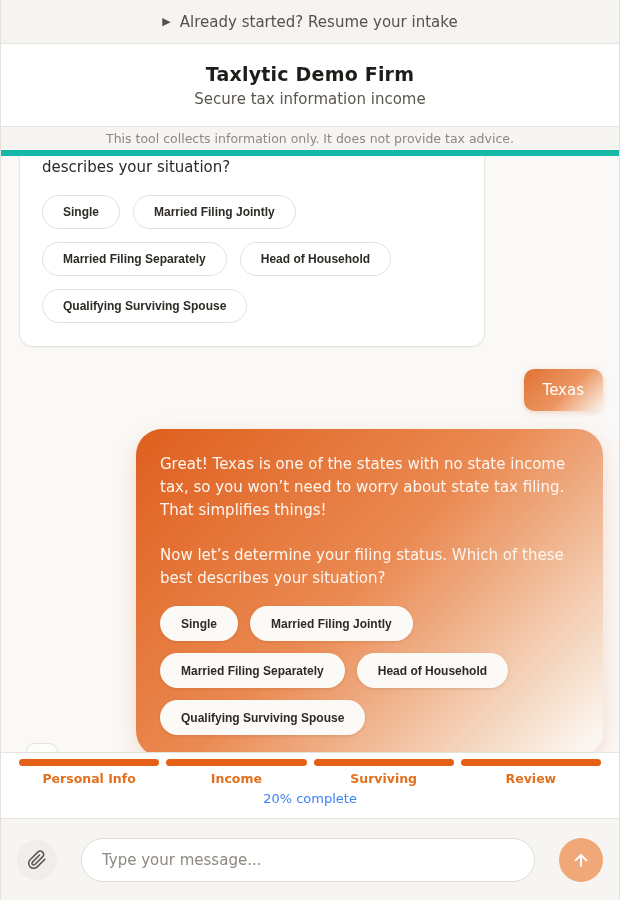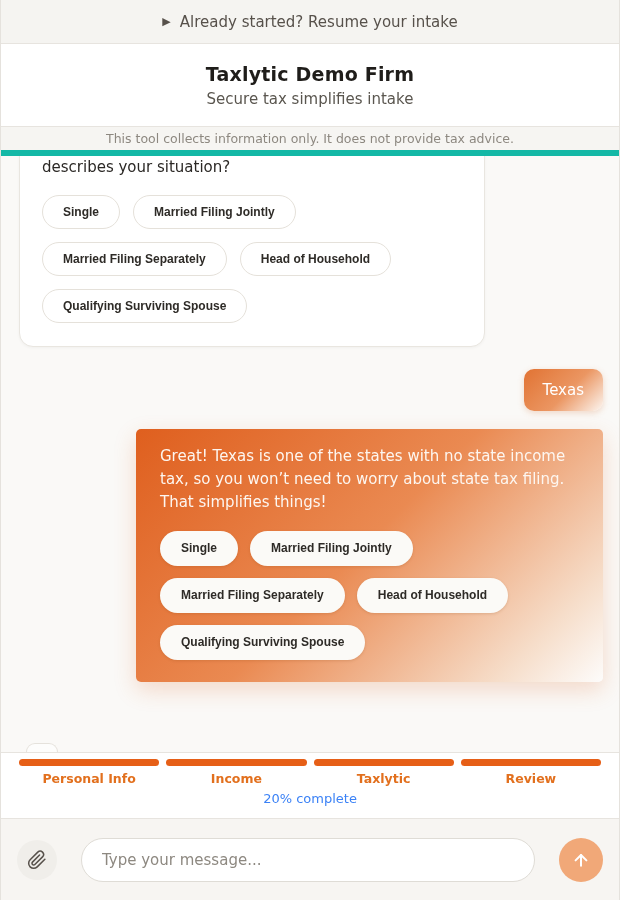--- a/index.html
+++ b/index.html
@@ -69,23 +69,23 @@
     background: linear-gradient(135deg, #e17333 0%, #eb9662 55%, #fcf6f1 100%);
     color: #ffffff; font-size: 15px;
     padding: 12px 19px; border-radius: 10px;
     box-shadow: 0 2px 6px rgba(214,116,56,.25);
     margin-right: -2px;
   }
 
   .bubble.accent {
     margin-left: auto; margin-top: 18px; width: 467px;
     background: linear-gradient(135deg, #df5f1e 0%, #ea8a52 48%, #f6ddc9 85%, #fdfcfb 100%);
-    border-radius: 5px;
+    border-radius: 26px;
     box-shadow: 0 8px 22px rgba(224,106,40,.22);
-    padding: 16px 24px 22px 24px;
+    padding: 24px 24px 22px 24px;
     color: #fdf6f0; font-size: 15px; line-height: 1.53;
     margin-right: -2px;
   }
   .bubble.accent p + p { margin-top: 22px; }
   .bubble.accent .pill-row { gap: 12px; margin-top: 12px; }
   .bubble.accent .pill-row:first-of-type { margin-top: 17px; }
   .bubble.accent .pill {
     border: none; background: #fbfaf7; color: #2e2b27;
     box-shadow: 0 1px 3px rgba(130,60,10,.18);
     padding: 10.5px 21px;
@@ -141,21 +141,21 @@
 
 <div class="app">
 
   <div class="resume-bar">
     <span class="tri">▶</span>
     <span>Already started? Resume your intake</span>
   </div>
 
   <div class="header">
     <div class="title">Taxlytic Demo Firm</div>
-    <div class="subtitle">Secure tax simplifies intake</div>
+    <div class="subtitle">Secure tax information income</div>
   </div>
 
   <div class="disclaimer">
     <span>This tool collects information only. It does not provide tax advice.</span>
   </div>
 
   <div class="chat">
 
     <div class="bubble plain">
       <p>describes your situation?</p>
@@ -171,20 +171,21 @@
         <button class="pill">Qualifying Surviving Spouse</button>
       </div>
     </div>
 
     <div class="bubble user">
       <span>Texas</span>
     </div>
 
     <div class="bubble accent">
       <p>Great! Texas is one of the states with no state income tax, so you won’t need to worry about state tax filing. That simplifies things!</p>
+      <p>Now let’s determine your filing status. Which of these best describes your situation?</p>
       <div class="pill-row">
         <button class="pill">Single</button>
         <button class="pill">Married Filing Jointly</button>
       </div>
       <div class="pill-row">
         <button class="pill">Married Filing Separately</button>
         <button class="pill">Head of Household</button>
       </div>
       <div class="pill-row">
         <button class="pill">Qualifying Surviving Spouse</button>
@@ -197,21 +198,21 @@
   <div class="progress">
     <div class="seg-row">
       <div class="seg"></div>
       <div class="seg"></div>
       <div class="seg"></div>
       <div class="seg"></div>
     </div>
     <div class="label-row">
       <span>Personal Info</span>
       <span>Income</span>
-      <span>Taxlytic</span>
+      <span>Surviving</span>
       <span>Review</span>
     </div>
     <div class="pct">20% complete</div>
   </div>
 
   <div class="composer">
     <button class="attach-btn">
       <span style="display:flex">
         <svg width="20" height="20" viewBox="0 0 24 24" fill="none" stroke="#57514b" stroke-width="1.8" stroke-linecap="round" stroke-linejoin="round">
           <path d="M21.44 11.05l-9.19 9.19a6 6 0 0 1-8.49-8.49l9.19-9.19a4 4 0 0 1 5.66 5.66L9.41 17.41a2 2 0 0 1-2.83-2.83l8.49-8.49"></path>

